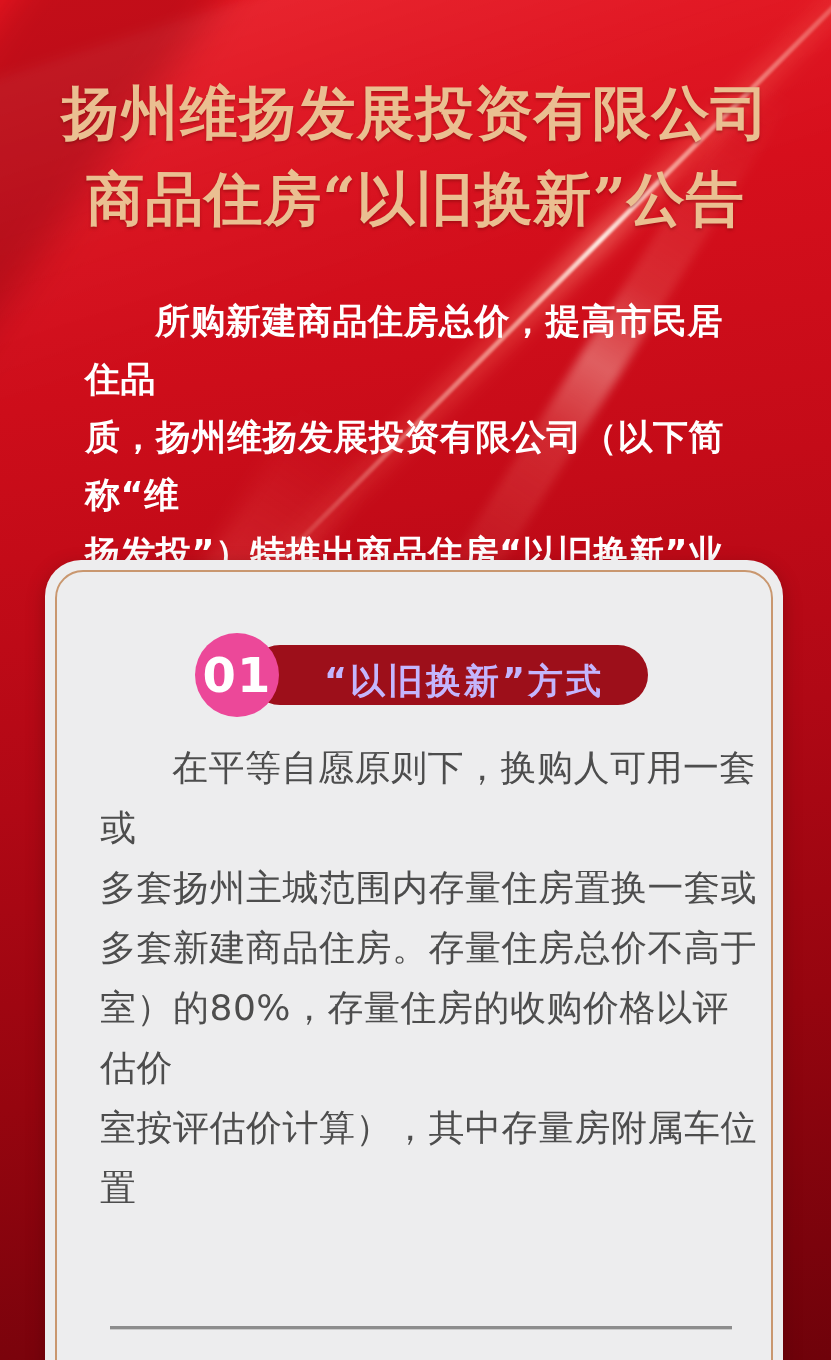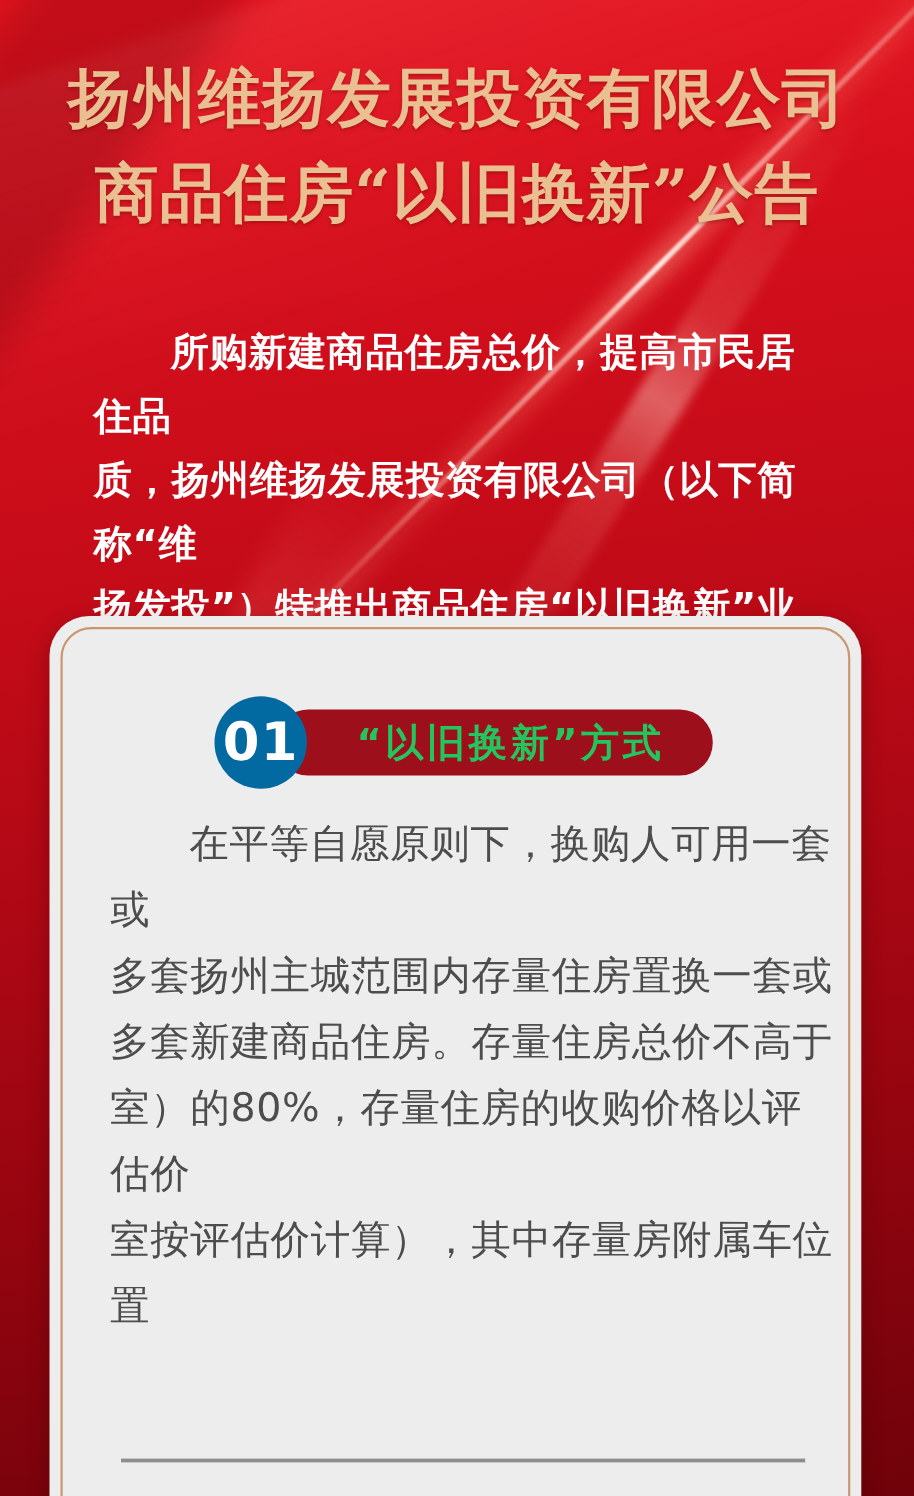--- a/index.html
+++ b/index.html
@@ -58,21 +58,21 @@
   .sheen-top {
     left: -300px; top: -60px; width: 1500px; height: 320px;
     transform: rotate(-18deg);
     background: linear-gradient(180deg, rgba(255,255,255,0.07) 0%,
       rgba(255,255,255,0.02) 60%, transparent 100%);
     filter: blur(6px);
   }
   
   .title {
     position: absolute; z-index: 3;
-    left: 0; top: 56px; width: 831px;
+    left: 0; top: 80px; width: 831px;
     text-align: center;
     font-family: "DejaVu Serif", "Liberation Serif", serif;
     font-weight: 700;
     color: #eabf91;
     text-shadow: 0 2px 3px rgba(90,10,0,0.35);
   }
   .title-line { font-size: 58px; line-height: 66px; letter-spacing: 1px; }
   .title-line + .title-line { margin-top: 20px; }
   
   .intro {
@@ -97,33 +97,33 @@
     left: 10px; top: 10px; right: 10px; height: 1200px;
     border: 2px solid #c9976f;
     border-radius: 28px;
     pointer-events: none;
   }
   .section-header { position: relative; margin-top: 73px; height: 84px; }
   .badge-circle {
     position: absolute; z-index: 2;
     left: 150px; top: 0;
     width: 84px; height: 84px; border-radius: 50%;
-    background: #0369a1;
+    background: #ec4899;
     color: #ffffff;
     display: flex; align-items: center; justify-content: center;
     font-size: 48px; font-weight: 700;
     letter-spacing: 1px;
   }
   .header-pill {
     position: absolute; z-index: 1;
     left: 205px; top: 12px;
     width: 398px; height: 60px; border-radius: 30px;
     background: #9d0f1a;
-    color: #22c55e;
-    display: flex; align-items: center; justify-content: center;
+    color: #c4b5fd;
+    display: flex; align-items: flex-end; justify-content: center;
     font-size: 35px; font-weight: 700; letter-spacing: 3px;
     padding-left: 30px; box-sizing: border-box;
   }
   .card-body {
     position: absolute;
     left: 55px; top: 178px; width: 665px;
     color: #4d4d4d;
     font-size: 36px; line-height: 60px; font-weight: 500;
     letter-spacing: 0.5px;
   }

